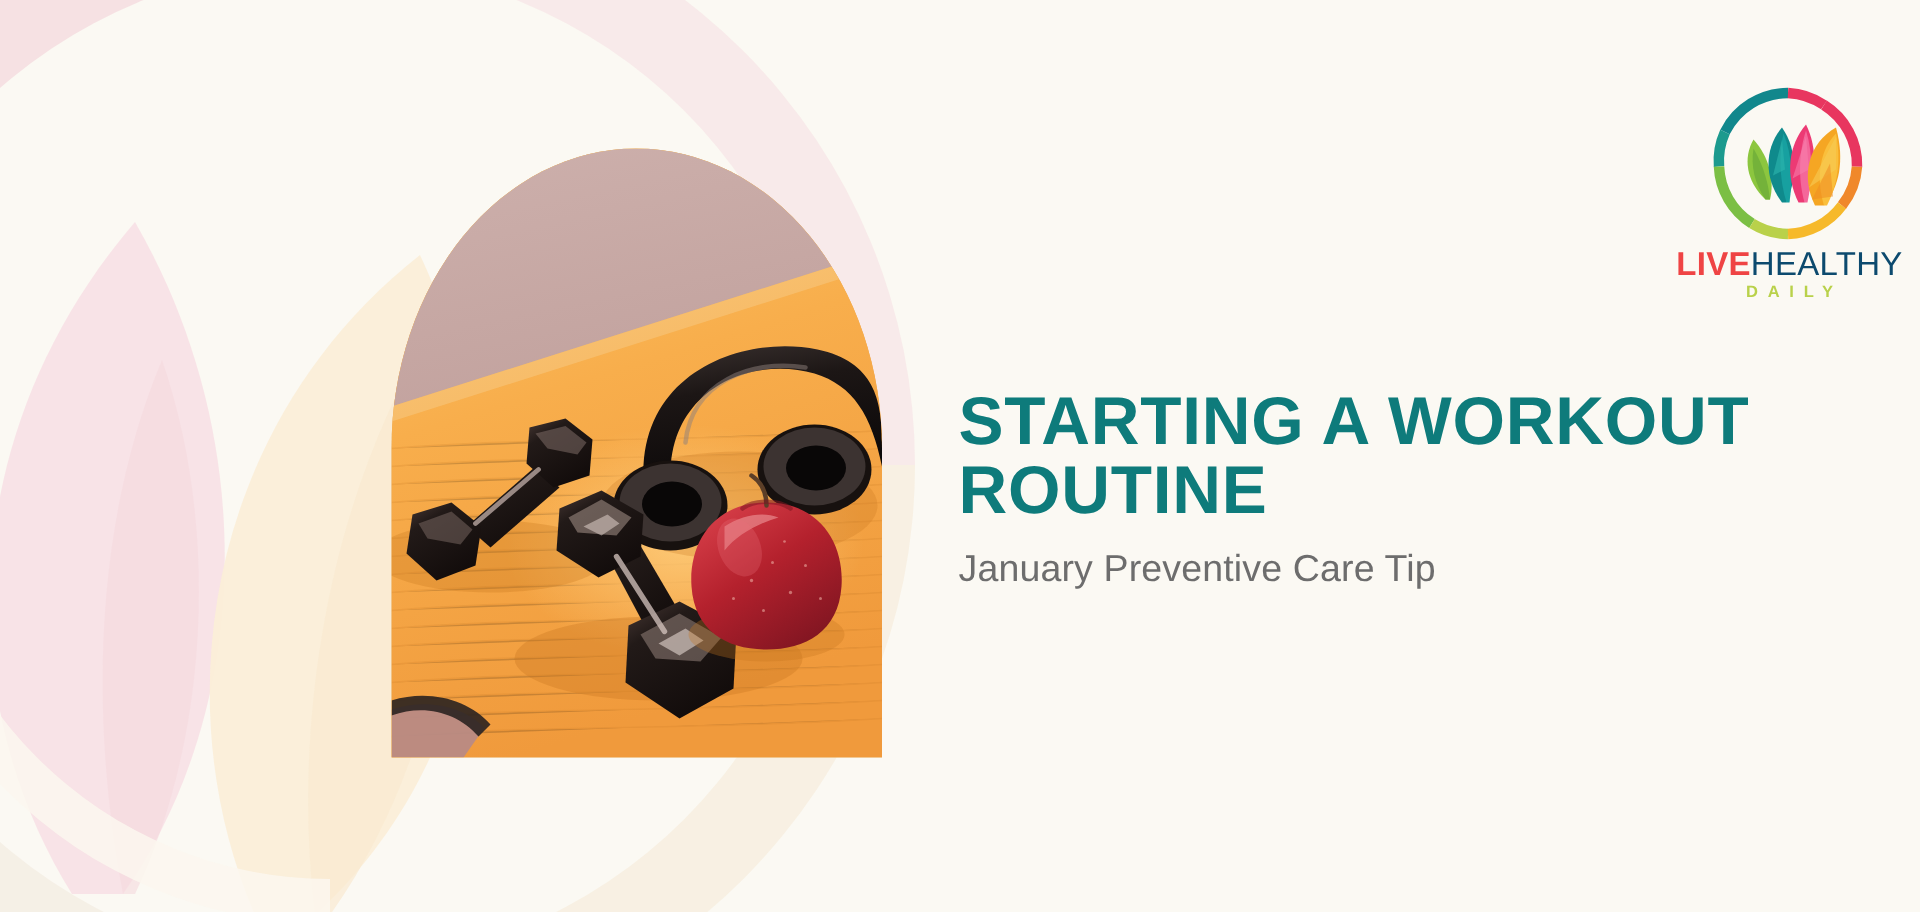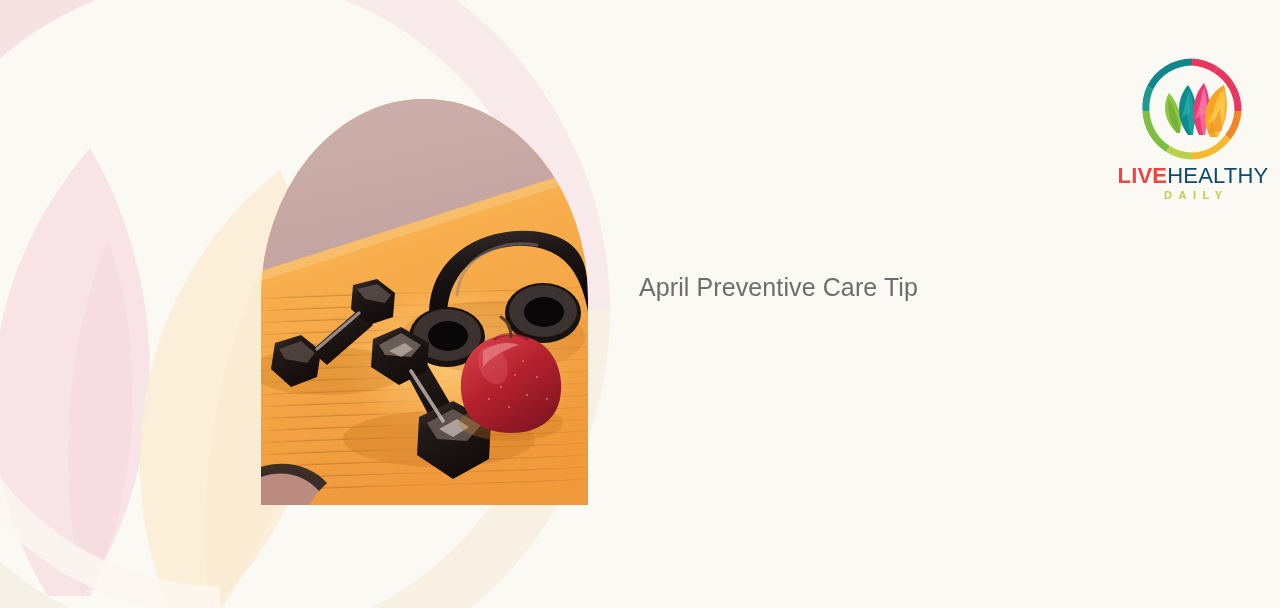--- a/index.html
+++ b/index.html
@@ -306,21 +306,22 @@
           <circle cx="276" cy="278" r="1"></circle>
             <circle cx="228" cy="300" r="1"></circle>
           <circle cx="262" cy="262" r="0.9"></circle>
             <circle cx="286" cy="300" r="1"></circle>
         </g>
       </g>
     </svg>
   </div>
 
   <div id="headline-block">
-    <p id="hero-subtitle">April Preventive Care Tip</p>
+    <h1 id="hero-title">Starting A Workout Routine</h1>
+    <p id="hero-subtitle">January Preventive Care Tip</p>
   </div>
 
   <div id="logo">
     <div id="logo-mark">
       <svg viewBox="0 0 108 108" xmlns="http://www.w3.org/2000/svg" aria-hidden="true">
 
         <g fill="none" stroke-width="7" stroke-linecap="butt">
 
           <path d="M54 7 A47 47 0 0 0 12 33" stroke="#11878c"></path>
 

